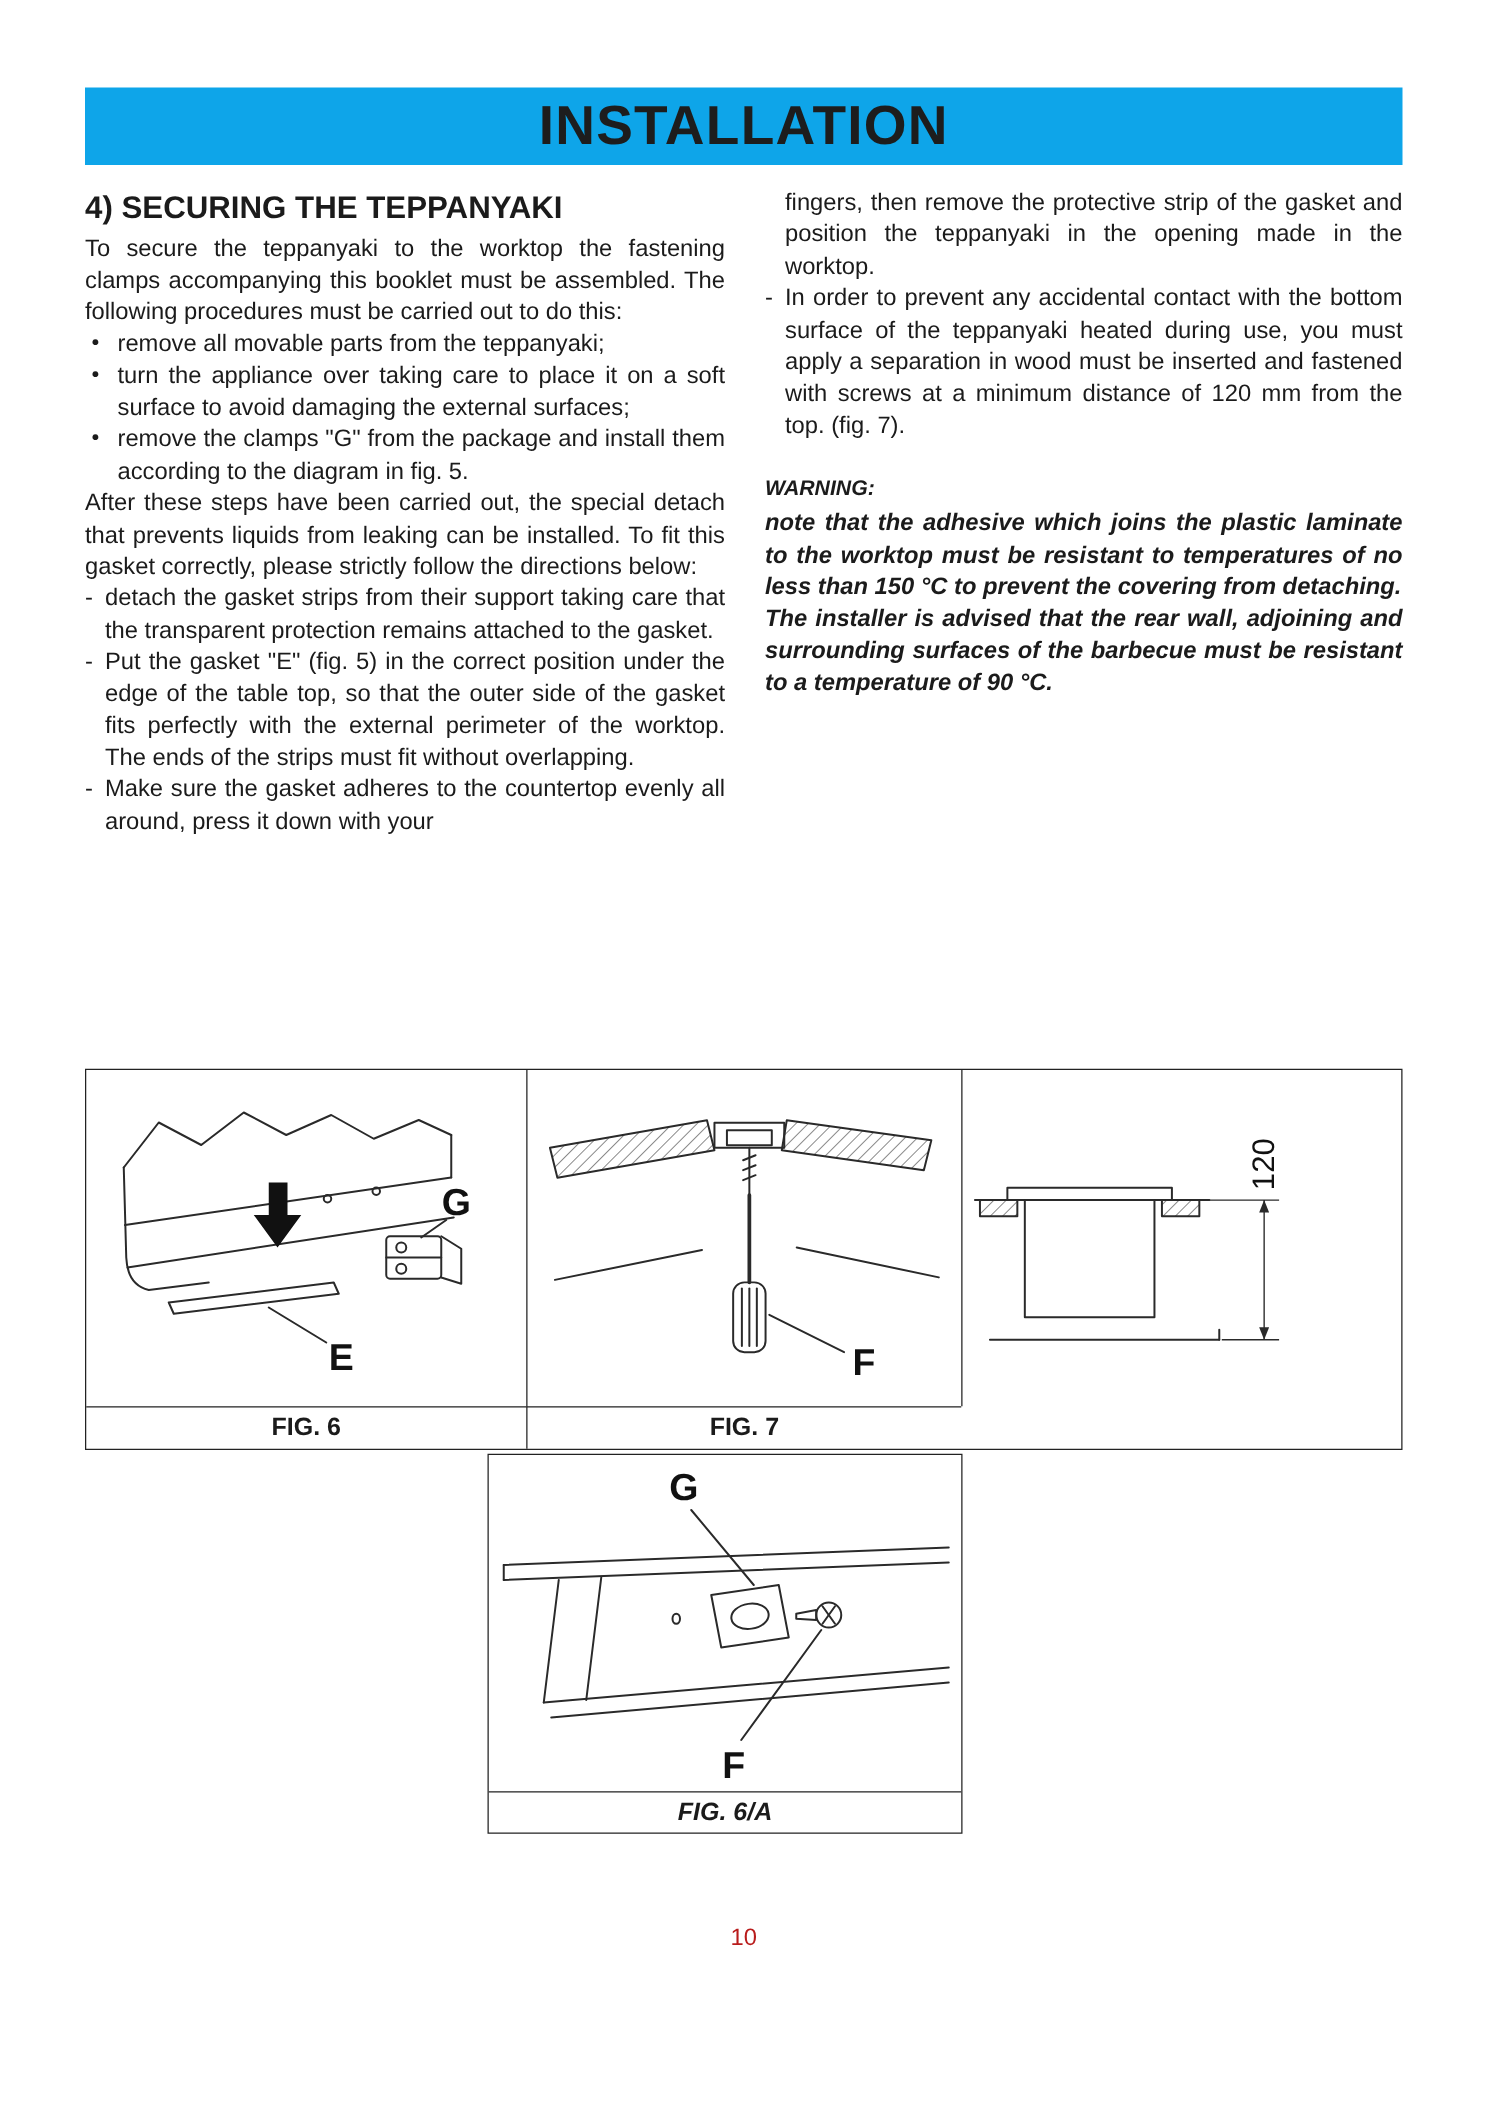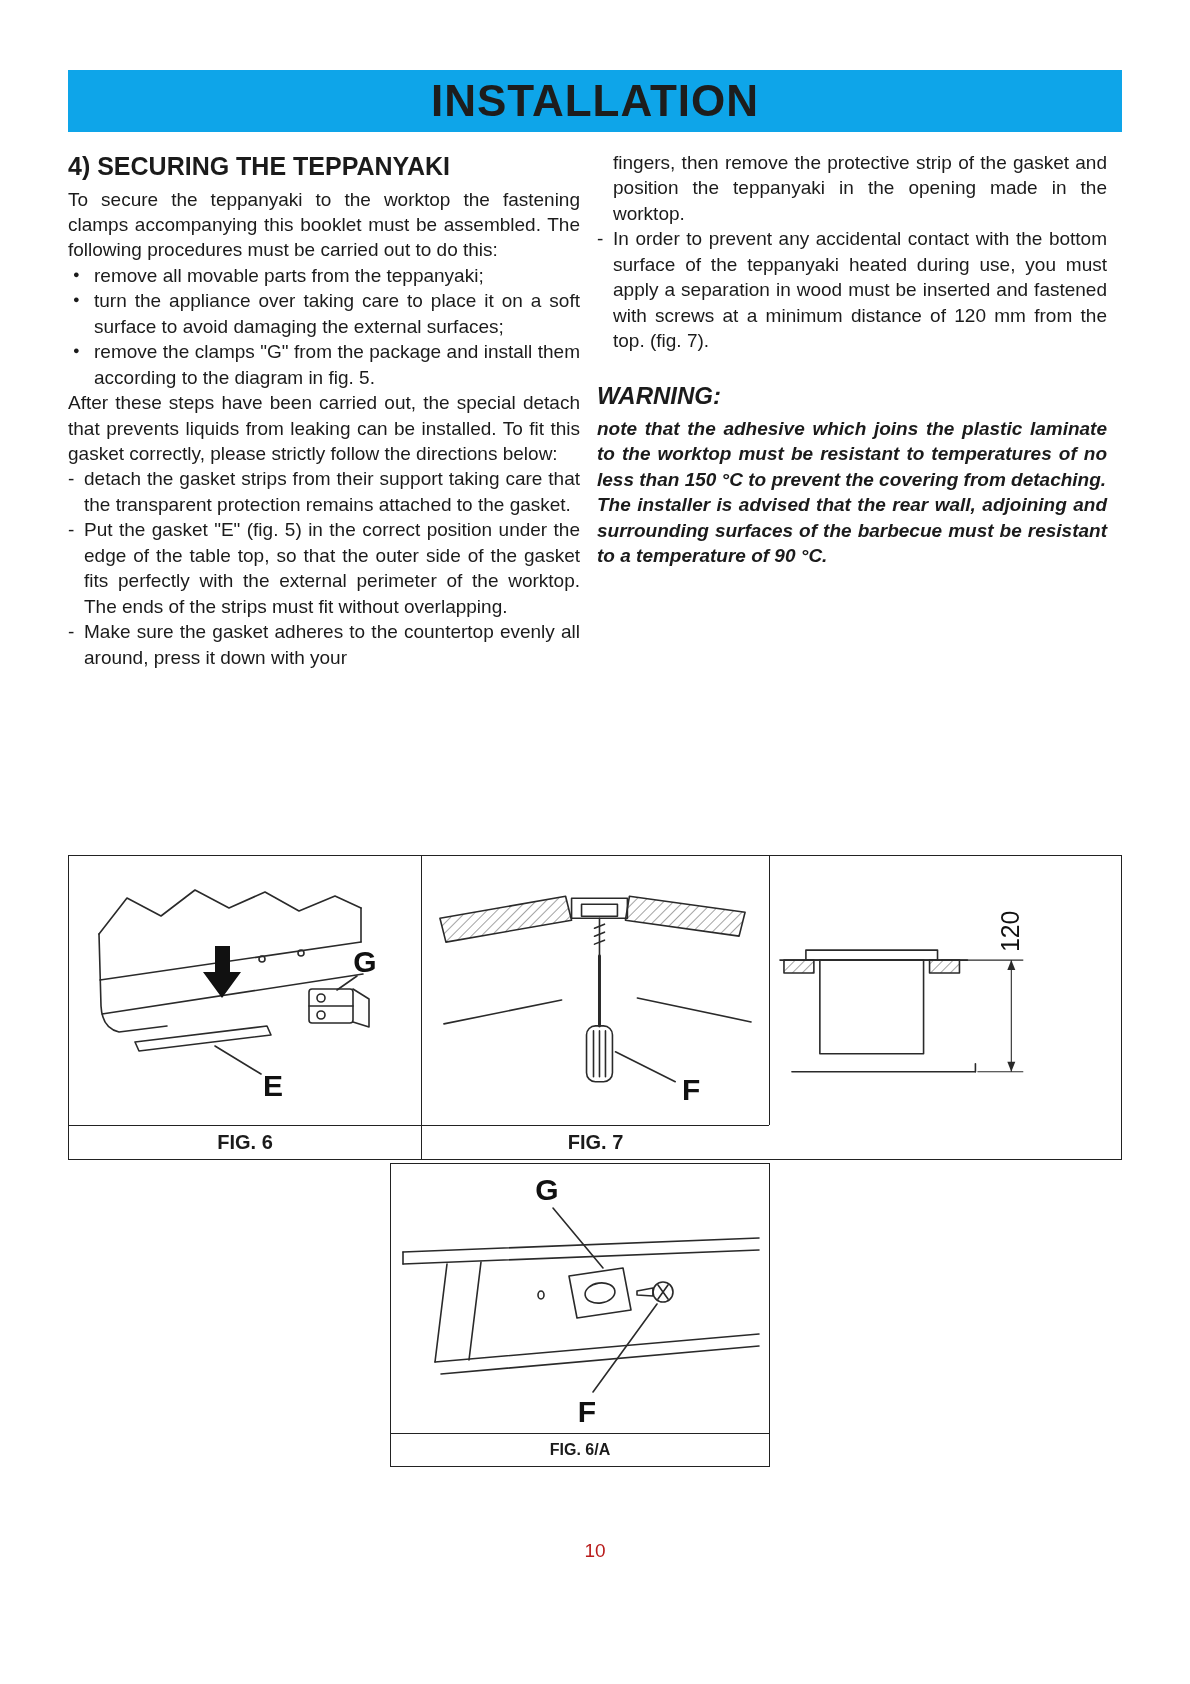--- a/index.html
+++ b/index.html
@@ -6,56 +6,56 @@
   html,body { background:#ffffff; }
   body { font-family:"Liberation Sans", sans-serif; color:#1b1b1b; }
   .page { position:relative; width:1190px; height:1684px; background:#fff; margin:0 auto; overflow:hidden; }
 
   
   .header-bar { position:absolute; left:68px; top:70px; width:1054px; height:62px;
     background:#0ea5e9; display:flex; align-items:center; justify-content:center; }
   .header-bar h1 { font-size:44px; font-weight:bold; color:#1d1d1d; letter-spacing:1px; }
 
   
-  .columns { position:absolute; left:68px; top:150px; width:1054px; display:flex; gap:17px; }
+  .columns { position:absolute; left:68px; top:150px; width:1054px; display:flex; gap:32px; }
   .col { font-size:19px; line-height:1.34; text-align:justify; }
   .col.left { width:512px; }
   .col.right { width:510px; }
   .col p { margin:0; }
   h2.section-title { font-size:25px; font-weight:bold; text-align:left; margin:0 0 3px 0; }
 
   ul.bullets { list-style:none; margin:0; padding:0; }
   ul.bullets li { position:relative; padding-left:26px; }
   ul.bullets li::before { content:"●"; position:absolute; left:5px; top:4px; font-size:11px; }
 
   .dash { position:relative; padding-left:16px; }
   .dash::before { content:"-"; position:absolute; left:0; top:0; }
   .hang { padding-left:16px; }
 
-  .warning-title { font-size:24px; font-weight:bold; font-style:italic; text-align:left;
+  .warning-title { font-size:17px; font-weight:bold; font-style:italic; text-align:left;
     margin:26px 0 4px 0; }
   .warn { font-weight:bold; font-style:italic; }
 
   
   .fig-table { position:absolute; left:68px; top:855px; width:1054px;
     display:grid; grid-template-columns:352px 348px 354px; grid-template-rows:269px 34px;
     border:1.6px solid #222; background:#fff; }
   .fig-cell { overflow:hidden; }
   .fig-cell + .fig-cell { border-left:1.4px solid #222; }
   .cap-cell { border-top:1.4px solid #222; display:flex; align-items:center; justify-content:center;
     font-size:20px; font-weight:bold; }
   .cap-cell + .cap-cell { border-left:1.4px solid #222; }
   .fig-cell svg { display:block; width:100%; height:100%; }
 
   
   .fig6a-box { position:absolute; left:390px; top:1163px; width:380px; border:1.6px solid #222; background:#fff; }
   .fig6a-area { height:269px; overflow:hidden; }
   .fig6a-area svg { display:block; width:100%; height:100%; }
   .fig6a-cap { height:33px; border-top:1.4px solid #222; display:flex; align-items:center;
-    justify-content:center; font-size:16px; font-weight:bold; }
+    justify-content:center; font-size:20px; font-weight:bold;font-style:italic; }
 
   .page-number { position:absolute; left:0; top:1540px; width:100%; text-align:center;
     font-size:19px; color:#b91c1c; }
 
   svg text { font-family:"Liberation Sans", sans-serif; fill:#111; }
   svg .biglabel { font-size:30px; font-weight:bold; }
   svg .dimlabel { font-size:25px; }
   svg .ln { fill:none; stroke:#2a2a2a; stroke-width:1.6; stroke-linecap:round; stroke-linejoin:round; }
   svg .thin { fill:none; stroke:#2a2a2a; stroke-width:1.1; }
 </style>

